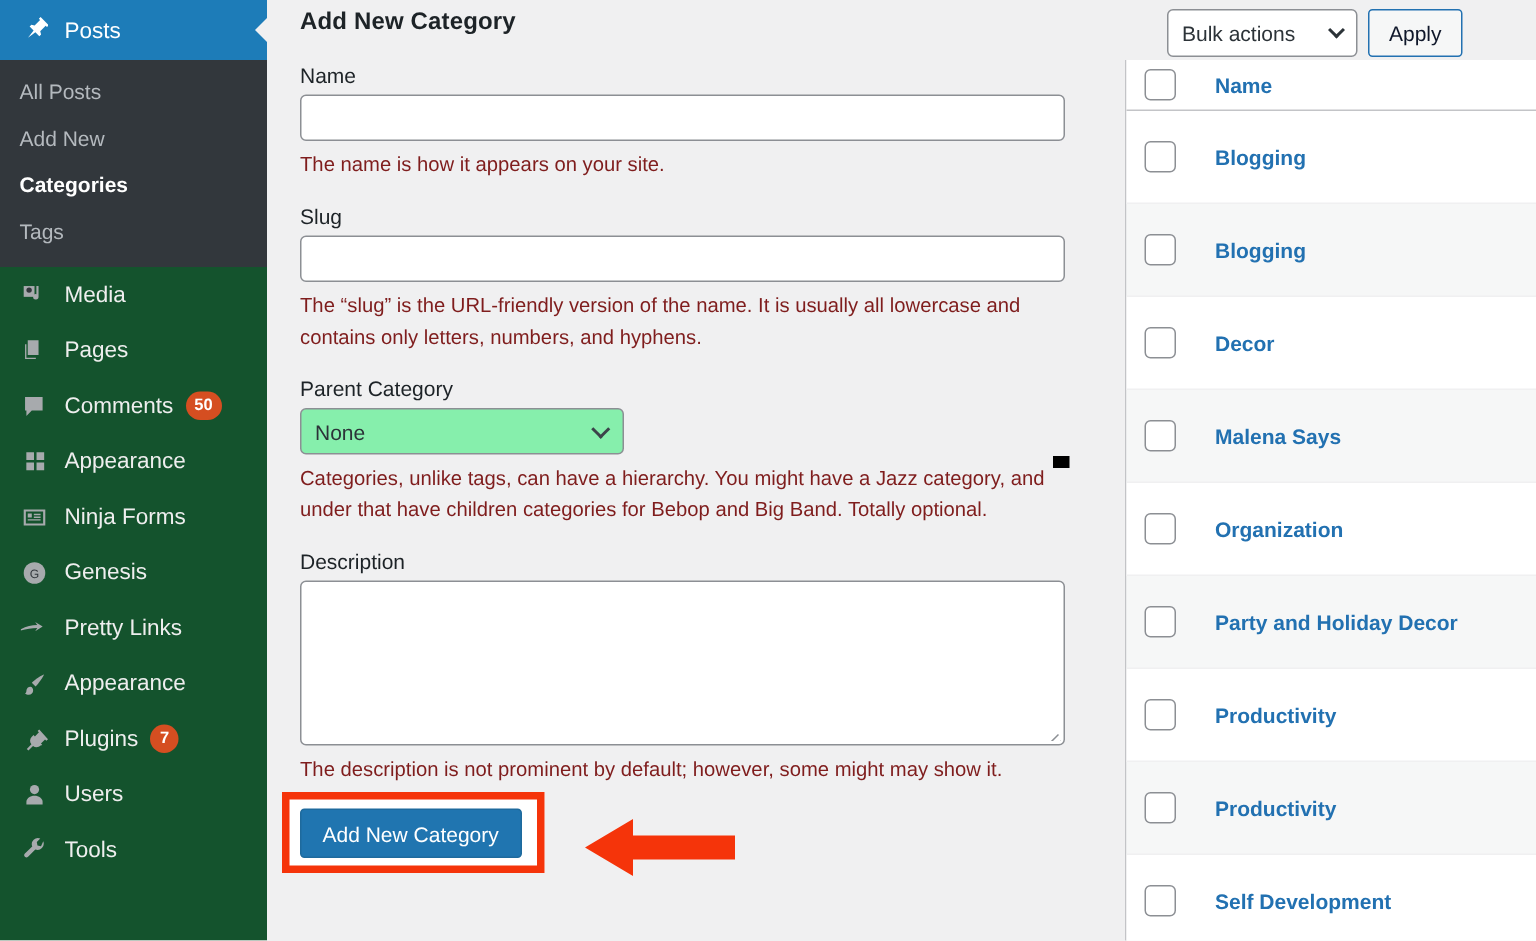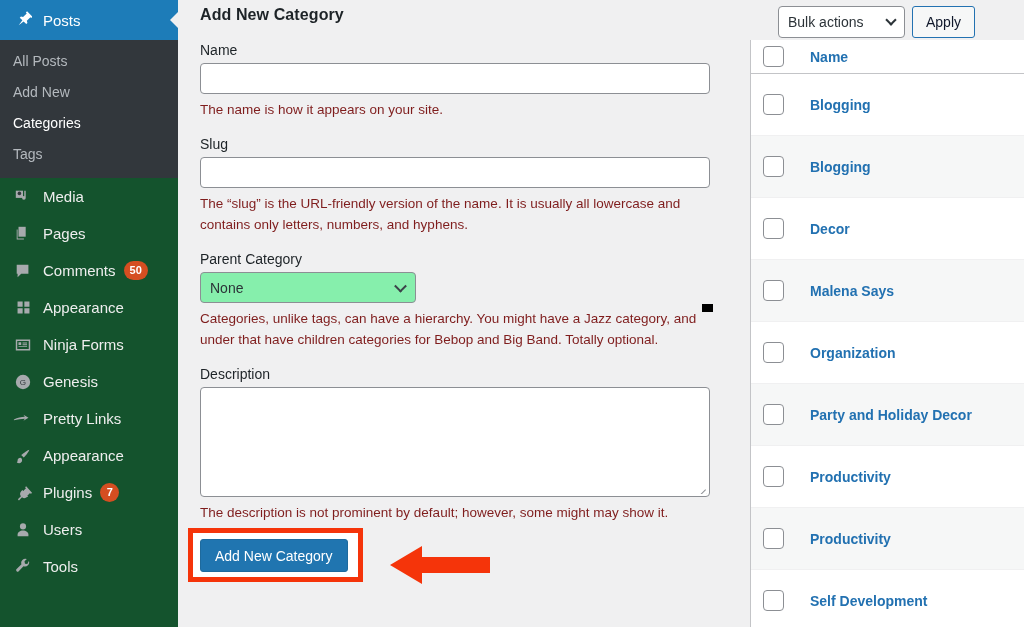--- a/index.html
+++ b/index.html
@@ -36,21 +36,21 @@
     border-right: 8px solid #f0f0f1;
   }
   .submenu { background: #32373c; padding: 6px 0 8px 0; }
   .submenu-item {
     font-size: 14px;
     color: #b4b9be;
     padding: 5px 0 5px 13px;
     line-height: 21px;
     white-space: nowrap;
   }
-  .submenu-item.current { color: #fff; font-weight: normal; }
+  .submenu-item.current { color: #fff; font-weight: bold; }
 
   .menu-item {
     display: flex; align-items: center;
     height: 37px;
     padding-left: 12px;
     color: #eee;
     font-size: 15px;
   }
   .menu-item .mi-ico {
     width: 22px; height: 20px;

